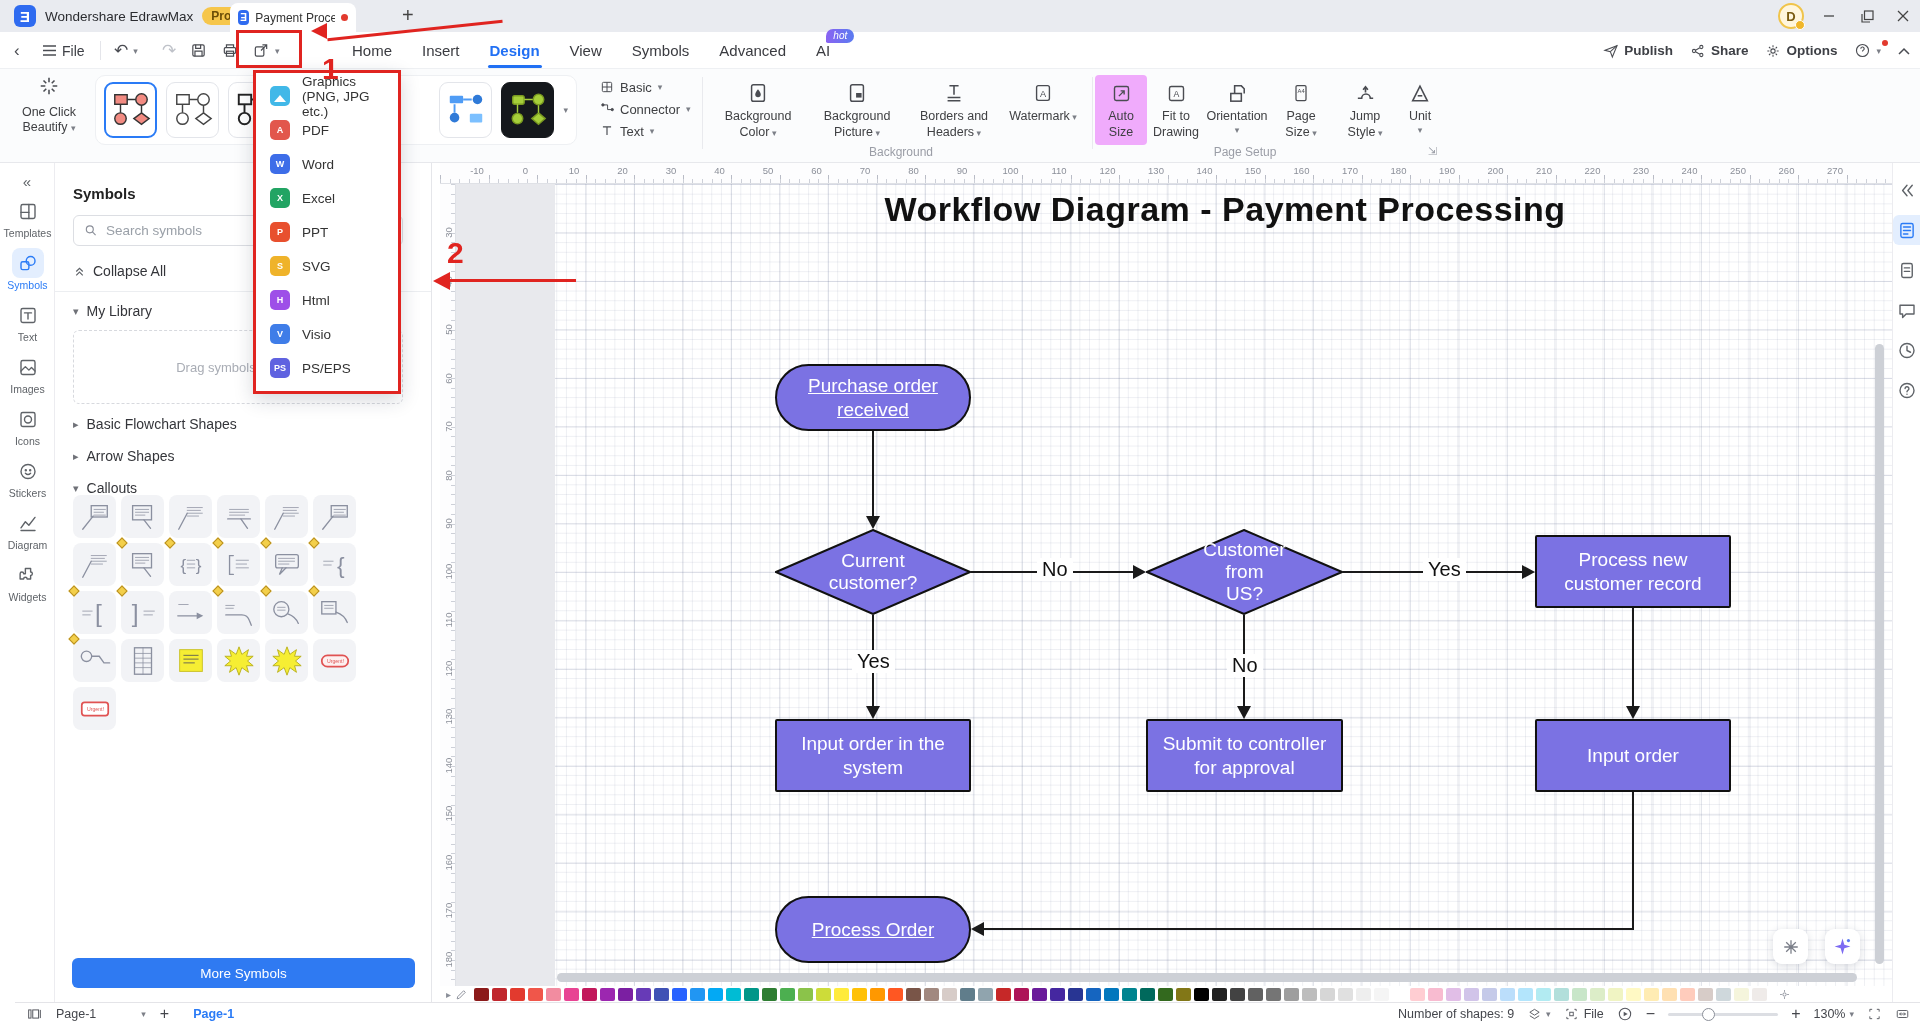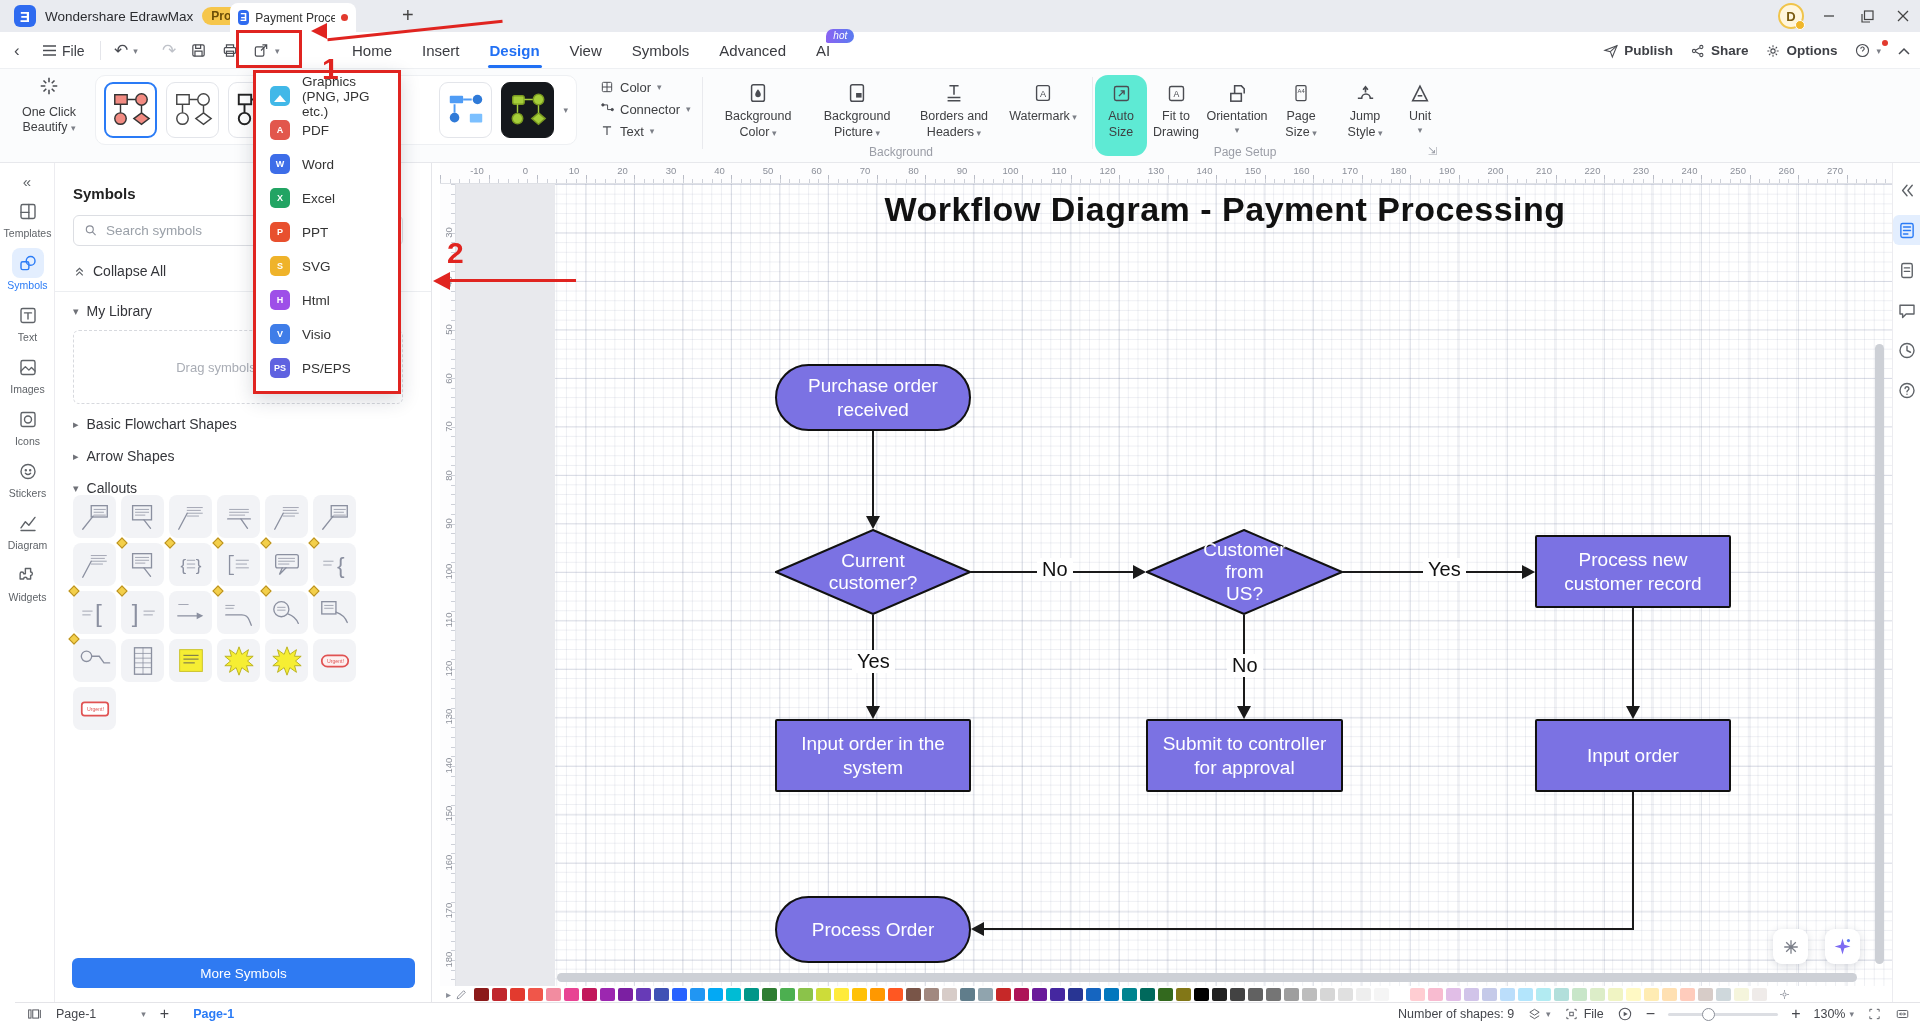--- a/index.html
+++ b/index.html
@@ -46,21 +46,21 @@
   .thumb { width:53px; height:56px; border-radius:9px; border:1.5px solid #e3e5ea; background:#fff; display:flex; align-items:center; justify-content:center; }
   .thumb.sel { border:2px solid #2a7bf6; }
   .thumb.dark { background:#15181c; border-color:#15181c; }
   .themegap { flex:1; }
   .smallstack { position:absolute; left:600px; top:8px; font-size:13px; color:#3f4043; }
   .smallstack .row { display:flex; align-items:center; gap:6px; height:20px; margin-bottom:2px; }
   .rgroup-sep { position:absolute; top:8px; width:1px; height:72px; background:#e9eaee; }
   .rbtn { position:absolute; top:6px; width:86px; text-align:center; font-size:12.5px; color:#3f4043; }
   .rbtn .ric { height:30px; display:flex; align-items:flex-end; justify-content:center; margin-bottom:4px; }
   .rbtn .lbl { white-space:pre-line; line-height:1.25; }
-  .rbtn.on { background:#5eead4; border-radius:13px; padding-bottom:16px; }
+  .rbtn.on { background:#f0abfc; border-radius:4px; padding-bottom:5px; }
   .grouplabel { position:absolute; top:76px; font-size:12px; color:#9a9da6; text-align:center; }
   .expander { position:absolute; top:76px; font-size:11px; color:#9a9da6; }
 
   
   .leftrail { position:absolute; left:0; top:163px; bottom:23px; width:55px; background:#fff; border-right:1px solid #ececf0; z-index:5; }
   .railcollapse { text-align:center; color:#5f6368; font-size:15px; padding:10px 0 6px; }
   .rail-item { width:55px; text-align:center; margin-bottom:9px; cursor:pointer; }
   .rail-ic { display:inline-flex; width:32px; height:30px; align-items:center; justify-content:center; border-radius:8px; }
   .rail-item.active .rail-ic { background:#e3eefe; }
   .rail-lb { display:block; font-size:10.5px; color:#5f6368; margin-top:1px; }
@@ -95,21 +95,21 @@
       linear-gradient(to right, rgba(125,135,165,.22) 1px, transparent 1px),
       linear-gradient(to bottom, rgba(125,135,165,.22) 1px, transparent 1px);
     background-size:9.7px 9.7px,9.7px 9.7px,48.5px 48.5px,48.5px 48.5px; }
   .offpage { position:absolute; left:16px; top:0; width:99px; bottom:0; background:#e8e9ed; z-index:1; }
   .vruler { position:absolute; left:0; top:0; width:16px; bottom:0; background:#fdfdfe; border-right:1px solid #dfe1e6; z-index:6;
     background-image:repeating-linear-gradient(to bottom,#cdd0d8 0 1px,transparent 1px 9.7px);
     background-size:4px 100%; background-position:100% 0; background-repeat:no-repeat; }
   .vruler span { position:absolute; left:1px; font-size:9.5px; color:#8b8f99; transform:rotate(-90deg); transform-origin:center; width:14px; text-align:center; }
   .drawtitle { position:absolute; left:335px; top:6px; width:900px; text-align:center; font-size:34px; font-weight:bold; color:#111; letter-spacing:.5px; z-index:3; }
   .node { position:absolute; background:#7b72e3; border:2px solid #111; color:#fff; display:flex; align-items:center; justify-content:center; text-align:center; font-size:19px; line-height:1.25; white-space:pre-line; z-index:3; }
-  .stadium { border-radius:34px; }
+  .stadium { border-radius:34px;text-decoration:underline; }
   .rect { border-radius:2px; }
   .dnode { position:absolute; z-index:3; }
   .dnode svg { display:block; }
   .dnode .dtext { position:absolute; inset:0; display:flex; align-items:center; justify-content:center; text-align:center; color:#fff; font-size:19px; line-height:1.15; white-space:pre-line; }
   .edge { position:absolute; background:#1a1a1a; z-index:2; }
   .ah { position:absolute; width:0; height:0; z-index:2; }
   .ah.down { border-left:7px solid transparent; border-right:7px solid transparent; border-top:13px solid #1a1a1a; }
   .ah.right { border-top:7px solid transparent; border-bottom:7px solid transparent; border-left:13px solid #1a1a1a; }
   .ah.left { border-top:7px solid transparent; border-bottom:7px solid transparent; border-right:13px solid #1a1a1a; }
   .edgelabel { position:absolute; background:#fff; color:#111; font-size:20px; padding:0 5px; z-index:3; }
@@ -335,21 +335,21 @@
           </svg>
       </div>
       <div class="ddcaret">▾</div>
     </div>
     <div class="smallstack">
       <div class="row">
           <svg width="14" height="14" viewBox="0 0 24 24" fill="none" stroke="#4a4c52" stroke-width="1.7">
             <rect x="4" y="4" width="16" height="16" rx="2"></rect>
             <path d="M4 12 h16 M12 4 v16"></path>
           </svg>
-          <span>Color</span>
+          <span>Basic</span>
           <span class="ddcaret">▾</span>
         </div>
       <div class="row">
           <svg width="14" height="14" viewBox="0 0 24 24" fill="none" stroke="#4a4c52" stroke-width="1.7">
             <path d="M5 5 h8 v8 h8"></path>
             <circle cx="5" cy="5" r="2" fill="#4a4c52"></circle>
             <circle cx="21" cy="13" r="2" fill="#4a4c52"></circle>
           </svg>
           <span>Connector</span>
           <span class="ddcaret">▾</span>

